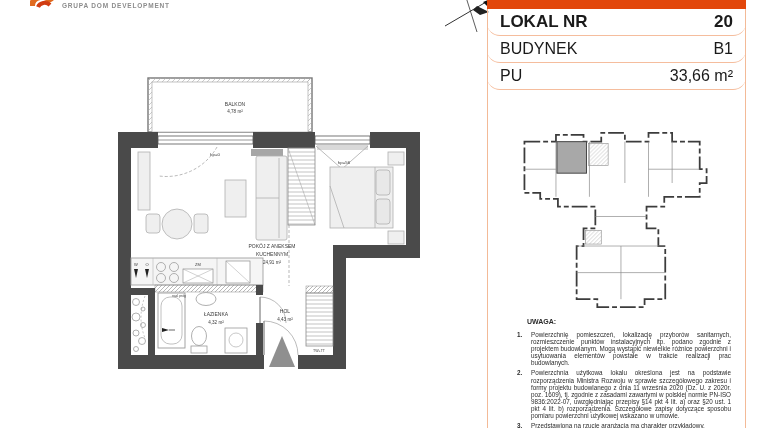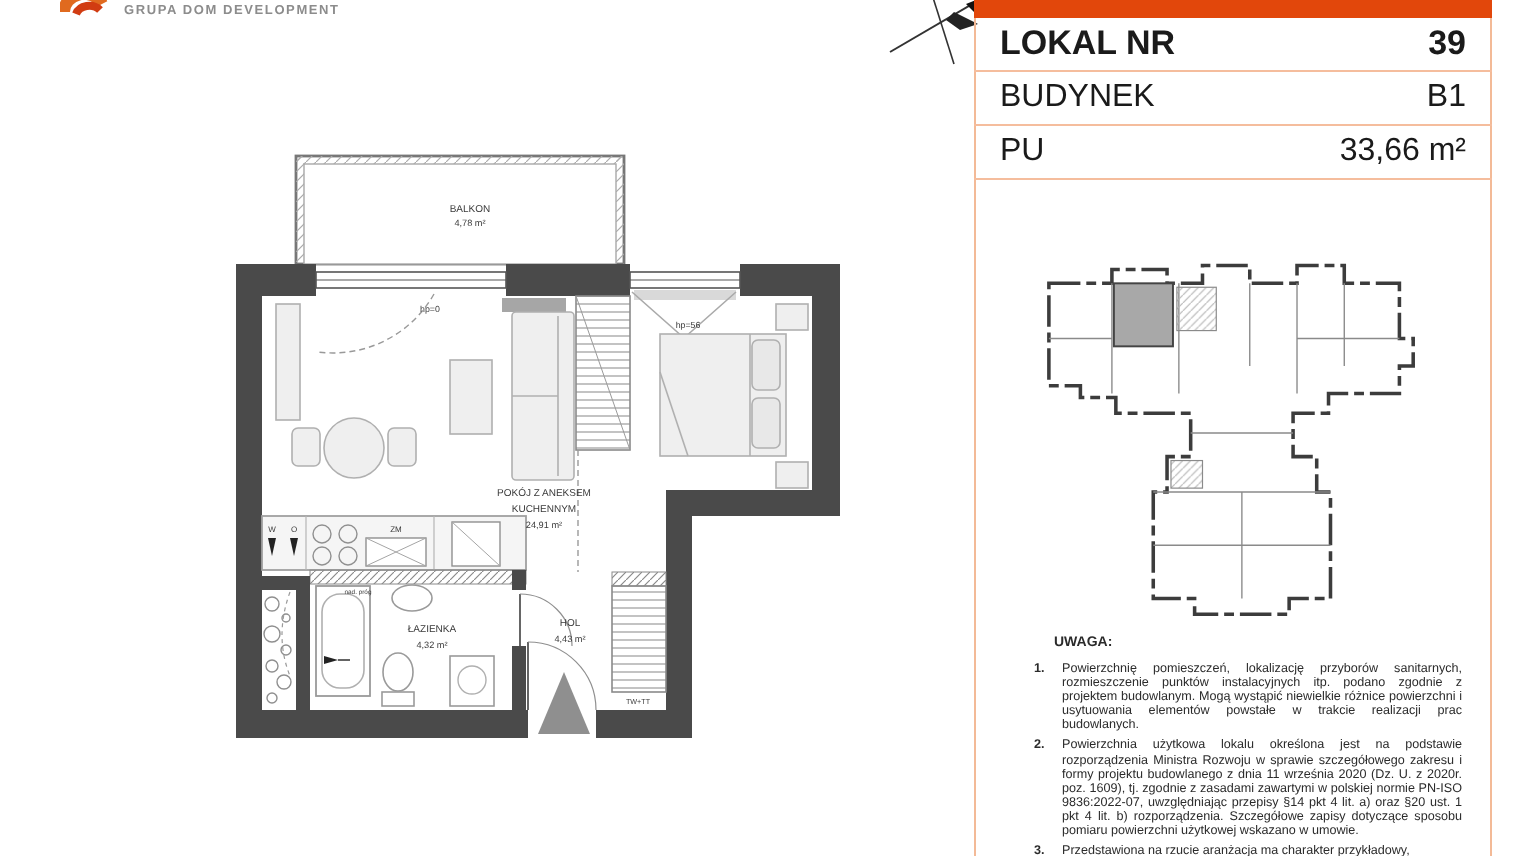--- a/index.html
+++ b/index.html
@@ -13,21 +13,21 @@
   svg text{font-family:"Liberation Sans",sans-serif;fill:#3a3a3a;}
   
   .compass{position:absolute;left:437px;top:-8px;}
   
   .vline{position:absolute;top:0;width:1px;height:428px;background:#F3BA97;}
   .vline.l{left:487px}.vline.r{left:745px}
   .panel{position:absolute;left:487px;top:0;width:259px;height:428px;}
   .topbar{height:9px;background:#E2470B;}
   .unit-row{height:27px;box-sizing:border-box;display:flex;justify-content:space-between;
             align-items:center;padding:0 13px;border-bottom:1px solid #F5BD9D;
-            font-size:16px;color:#1a1a1a;}
+            font-size:16px;color:#1a1a1a;border-radius:13px;}
   .unit-row:nth-of-type(2){font-size:17px;font-weight:bold;}
   .miniplan{position:absolute;left:0;top:120px;width:259px;display:flex;justify-content:center;}
   .notes{position:absolute;left:30px;top:318px;width:214px;color:#2b2b2b;}
   .notes-title{font-size:7px;font-weight:bold;margin:0 0 6px 10px;}
   .note-item{display:flex;gap:5px;margin-bottom:3px;}
   .note-num{width:9px;font-size:6.3px;font-weight:bold;line-height:7.1px;flex:none;}
   .note-text{flex:1;font-size:6.3px;line-height:7.1px;text-align:justify;}
 </style>
 </head>
 <body>
@@ -200,21 +200,21 @@
   </svg>
 
   <div class="vline l"></div>
   <div class="vline r"></div>
 
   <div class="panel">
     <div class="topbar"></div>
 
     <div class="unit-row">
       <span>LOKAL NR</span>
-      <span>39</span>
+      <span>20</span>
     </div>
     <div class="unit-row">
       <span>BUDYNEK</span>
       <span>B1</span>
     </div>
     <div class="unit-row">
       <span>PU</span>
       <span>33,66 m²</span>
     </div>
 

